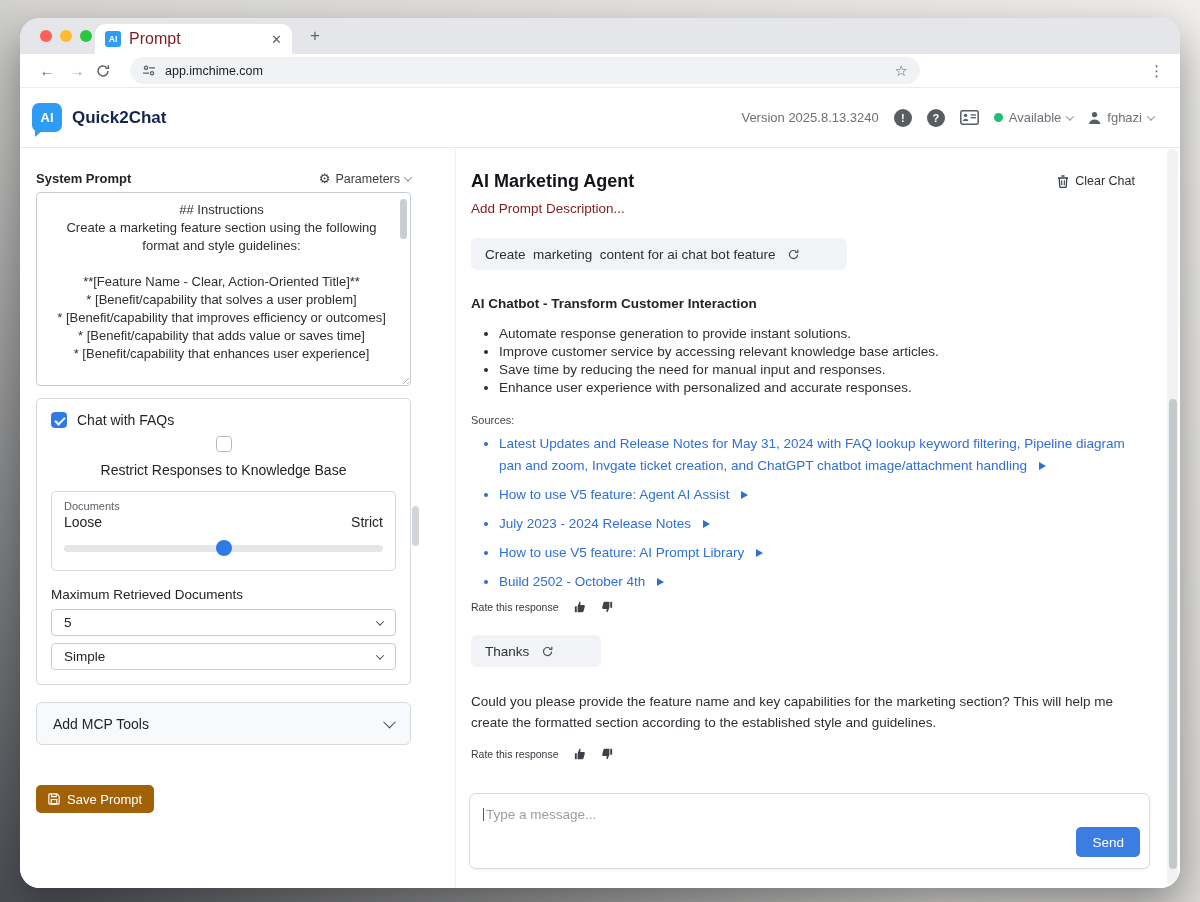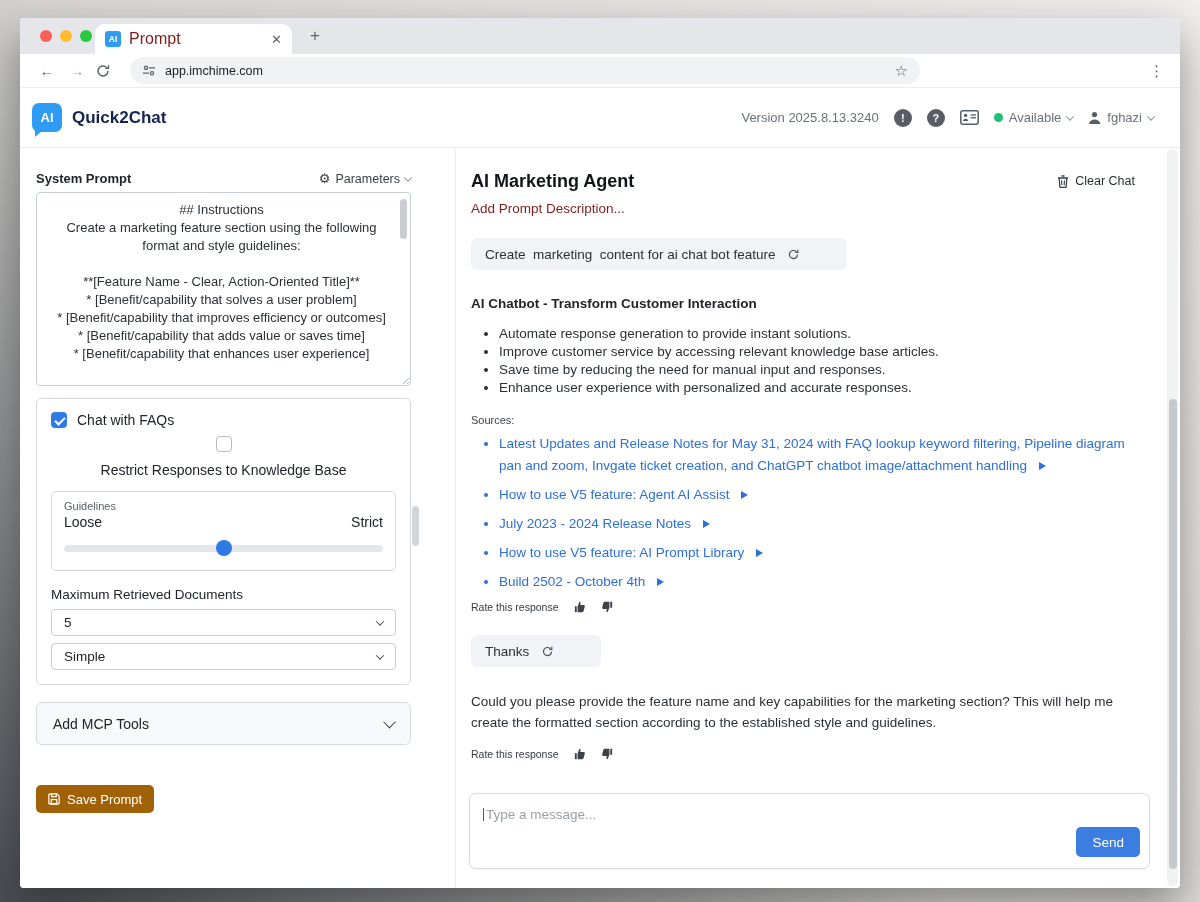--- a/index.html
+++ b/index.html
@@ -4,21 +4,21 @@
 <style>
   * { box-sizing: border-box; margin: 0; padding: 0; }
   html,body { width:1200px; height:902px; overflow:hidden; }
   body {
     font-family: "Liberation Sans", sans-serif;
     background: linear-gradient(225deg, #f0efed 0%, #d8d7d4 55%, #4b4e54 100%);
     position: relative;
   }
   .window {
     position:absolute; left:20px; top:18px; width:1160px; height:870px;
-    border-radius:4px; background:#fff; overflow:hidden;
+    border-radius:20px; background:#fff; overflow:hidden;
     box-shadow: 0 18px 45px rgba(0,0,0,.4);
   }
   
   .tabstrip { height:36px; background:#e4e6ea; position:relative; }
   .lights { position:absolute; left:20px; top:12px; display:flex; gap:8px; }
   .light { width:12px; height:12px; border-radius:50%; }
   .light.red{ background:#ff5f57; } .light.yellow{ background:#febc2e; } .light.green{ background:#28c840; }
   .tab {
     position:absolute; left:75px; top:6px; width:197px; height:30px; background:#fff;
     border-radius:10px 10px 0 0; display:flex; align-items:center; padding:0 10px; gap:8px;
@@ -247,21 +247,21 @@
           <div class="cbx-row">
             <span class="cbx checked"></span>
             <span class="cbx-label">Chat with FAQs</span>
           </div>
           <div class="cbx-row">
             <span class="cbx"></span>
             <span class="cbx-label">Restrict Responses to Knowledge Base</span>
           </div>
 
           <div class="strict-card">
-            <div class="strict-label">Guidelines</div>
+            <div class="strict-label">Documents</div>
             <div class="strict-ends">
               <span>Loose</span>
               <span>Strict</span>
             </div>
             <div class="slider">
               <div class="slider-track"></div>
               <div class="slider-thumb" style="left: calc(50% - 8px);"></div>
             </div>
           </div>
 

